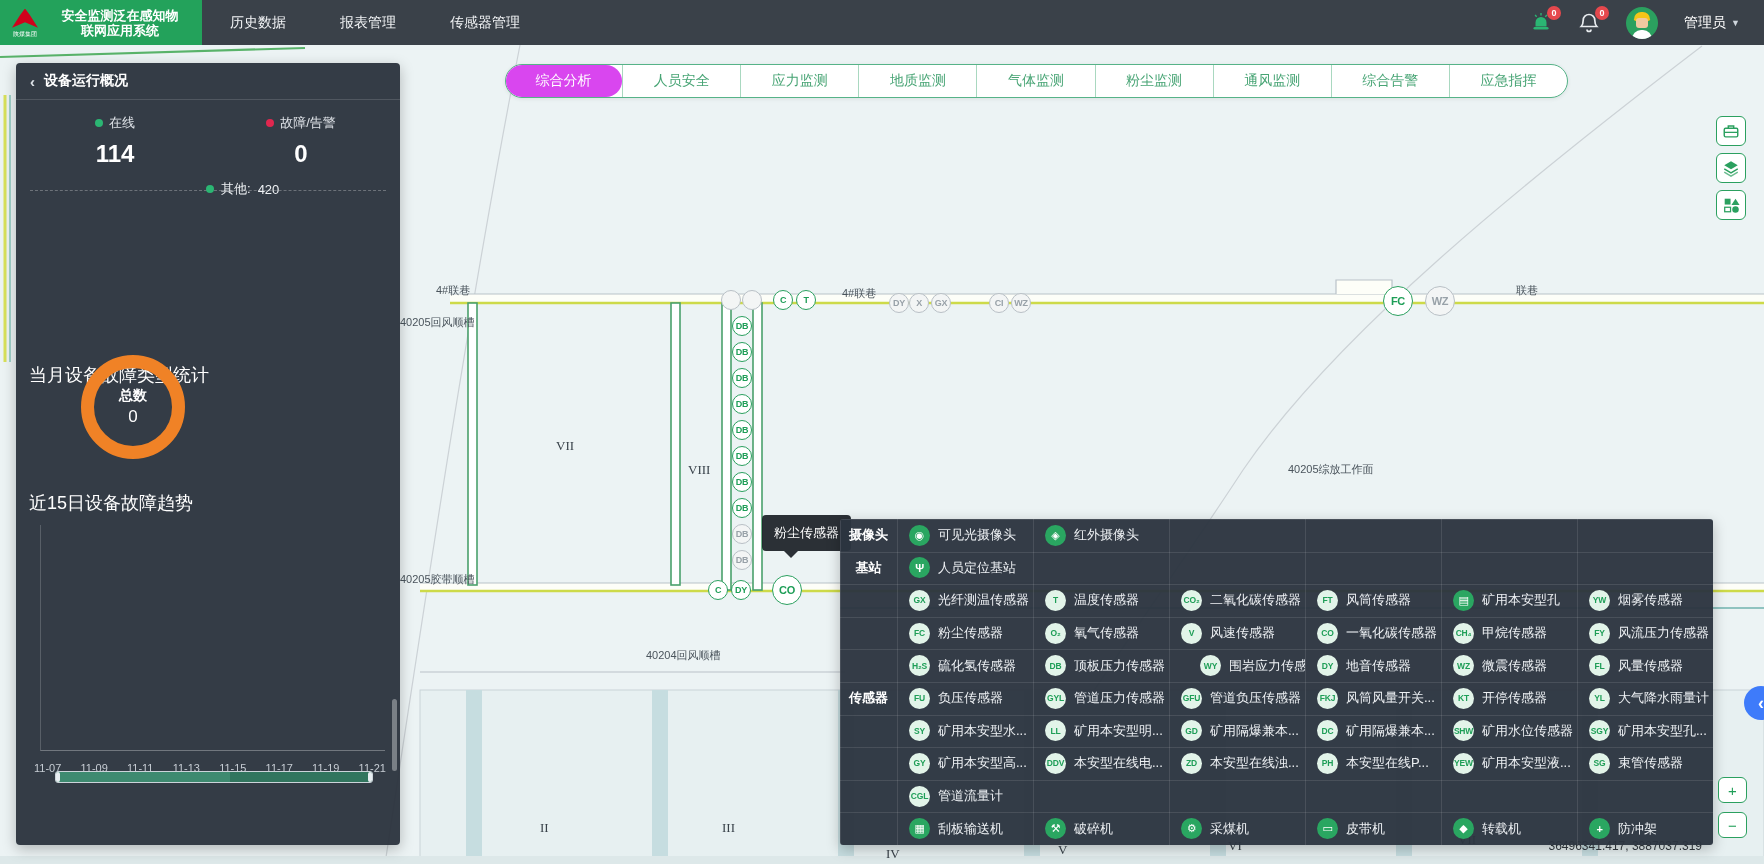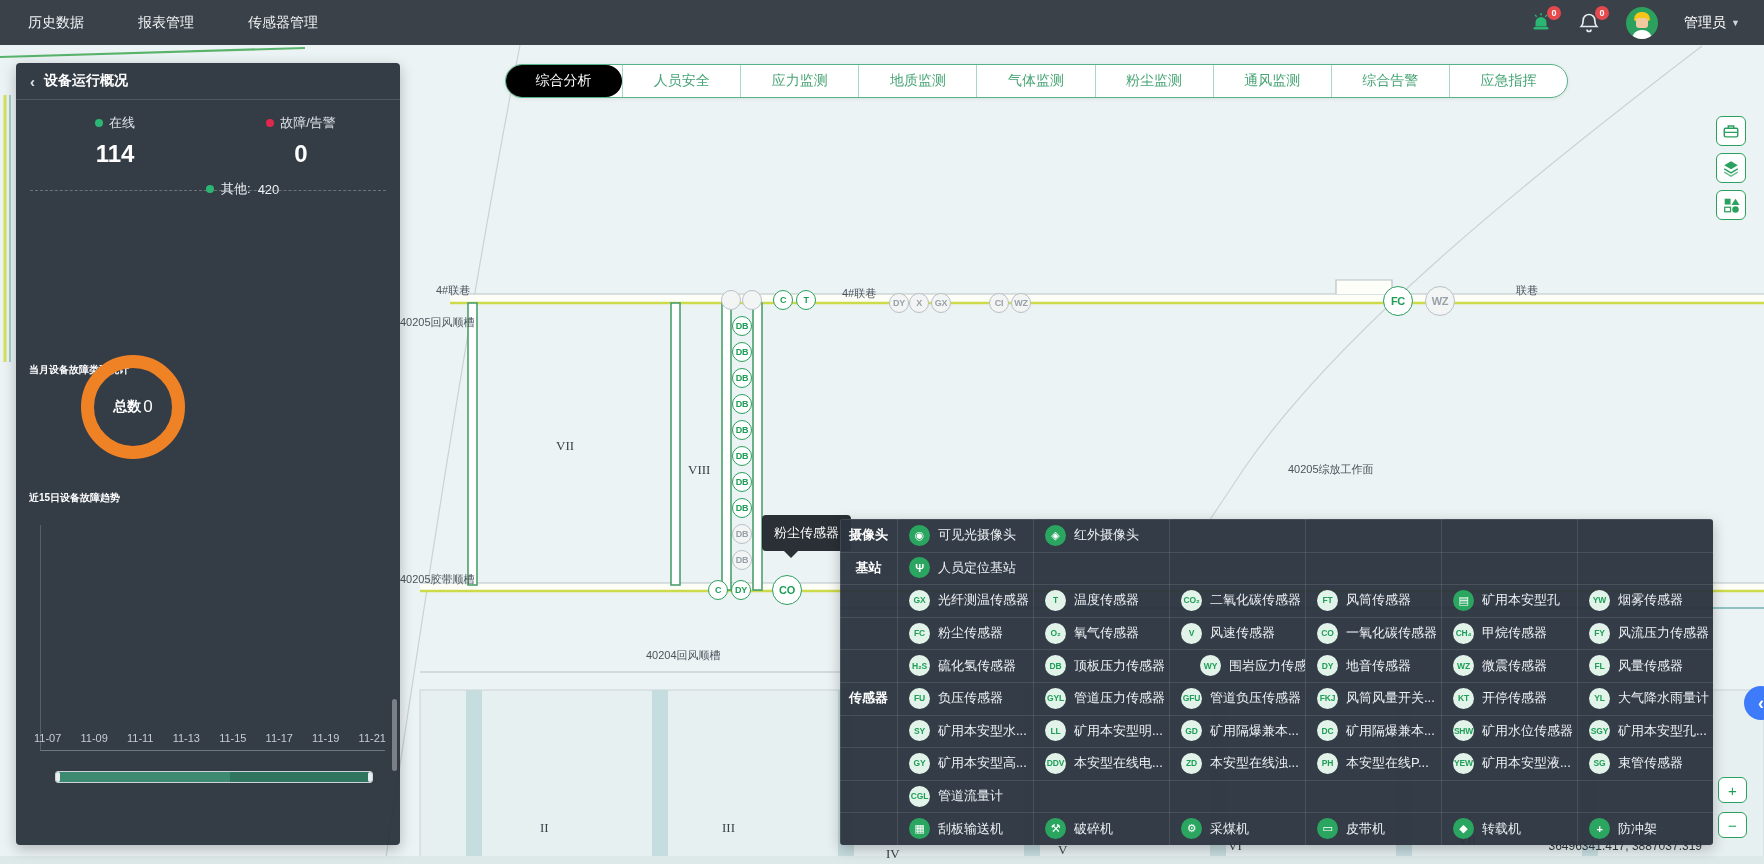--- a/index.html
+++ b/index.html
@@ -39,21 +39,21 @@
     display:flex;align-items:center;justify-content:center;letter-spacing:-.3px;}
   .marker.off{border-color:#b9c0c6;color:#98a1a8;background:#f3f5f5;}
   .marker.lg{width:30px;height:30px;margin:-15px 0 0 -15px;font-size:11px;}
 
   
   .tabs{position:absolute;left:505px;top:64px;width:1063px;height:34px;z-index:7;display:flex;
     background:#fff;border:1.5px solid #56b388;border-radius:17px;overflow:hidden;box-shadow:0 1px 4px rgba(0,0,0,.08);}
   .tab{flex:1;display:flex;align-items:center;justify-content:center;font-size:14px;color:#47a474;
     border-left:1px solid #a9d8c0;cursor:pointer;white-space:nowrap;}
   .tab:first-child{border-left:none;}
-  .tab.active{background:#000000;color:#fff;border-radius:17px;margin-left:-1px;text-align:right;}
+  .tab.active{background:#d946ef;color:#fff;border-radius:17px;margin-left:-1px;text-align:right;}
 
   
   .tool-btn{position:absolute;left:1716px;width:30px;height:30px;background:#fff;border:1.5px solid #2ba05f;border-radius:6px;
     z-index:7;display:flex;align-items:center;justify-content:center;cursor:pointer;}
 
   
   .tooltip{position:absolute;left:762px;top:515px;z-index:5;background:rgba(26,31,37,.92);color:#fff;
     font-size:13px;padding:9px 12px;border-radius:4px;white-space:nowrap;}
   .tooltip:after{content:"";position:absolute;left:22px;bottom:-7px;border:7px solid transparent;border-top-color:rgba(26,31,37,.92);border-bottom:none;}
 
@@ -89,28 +89,28 @@
   .stats{display:flex;padding:14px 6px 12px;}
   .stat{flex:1;text-align:center;}
   .stat-label{font-size:13px;color:#dfe3e8;display:flex;align-items:center;justify-content:center;gap:6px;}
   .dot{width:8px;height:8px;border-radius:50%;display:inline-block;}
   .dot.g{background:#2bb673;}.dot.gr{background:#9aa0a6;}.dot.r{background:#e0274f;}
   .stat-value{font-size:24px;font-weight:bold;margin-top:8px;}
   .dash-div{border-top:1px dashed rgba(255,255,255,.28);margin:10px 14px 0;}
   .donut1{position:absolute;left:53px;top:118px;width:110px;height:110px;border-radius:50%;border:13px solid #2bb673;
     display:flex;align-items:center;justify-content:center;font-size:15px;font-weight:bold;}
   .p-legend{position:absolute;left:190px;top:117px;display:flex;align-items:center;gap:7px;font-size:13px;color:#eef1f4;}
-  .sec-title{position:absolute;left:13px;font-size:10px;font-weight:bold;}
+  .sec-title{position:absolute;left:13px;font-size:18px;font-weight:normal;}
   .donut2{position:absolute;left:65px;top:292px;width:104px;height:104px;border-radius:50%;border:13px solid #f08226;
-    display:flex;flex-direction:row;align-items:center;justify-content:center;gap:2px;}
+    display:flex;flex-direction:column;align-items:center;justify-content:center;gap:2px;}
   .donut2 .t{font-size:14px;font-weight:bold;}
   .donut2 .v{font-size:17px;}
   .trend{position:absolute;left:24px;top:462px;width:345px;height:226px;border-left:1px solid rgba(255,255,255,.18);
     border-bottom:1px solid rgba(255,255,255,.3);}
-  .trend-axis{position:absolute;left:18px;top:669px;width:352px;display:flex;justify-content:space-between;
+  .trend-axis{position:absolute;left:18px;top:699px;width:352px;display:flex;justify-content:space-between;
     font-size:11px;color:#c7cdd4;}
   .datazoom{position:absolute;left:39px;top:708px;width:318px;height:12px;border:1px solid #ccd4da;border-radius:3px;
     background:linear-gradient(to right,#3e8a70 0 55%,#31755e 55%);display:flex;justify-content:space-between;cursor:pointer;}
   .dz-handle{width:4px;height:100%;background:#e8eef2;border-radius:2px;}
   .sb-scroll{position:absolute;right:3px;top:636px;width:5px;height:72px;background:rgba(255,255,255,.35);border-radius:3px;cursor:pointer;}
 </style>
 </head>
 <body>
 
 <div class="screen">
@@ -577,20 +577,30 @@
       <span>+</span>
     </div>
     <div class="zoom-btn" style="top:812px;">
       <span>−</span>
     </div>
 
     <div class="coords">36496341.417, 3887037.319</div>
   </div>
 
   <div class="header">
+    <div class="logo-block">
+      <div class="logo-emblem">
+        <div class="logo-flame"></div>
+        <div class="logo-brand">陕煤集团</div>
+      </div>
+      <div class="logo-title">
+        <div>安全监测泛在感知物</div>
+        <div>联网应用系统</div>
+      </div>
+    </div>
     <div class="nav">
 
         <div class="nav-item">历史数据</div>
 
         <div class="nav-item">报表管理</div>
 
         <div class="nav-item">传感器管理</div>
 
     </div>
     <div class="header-right">

